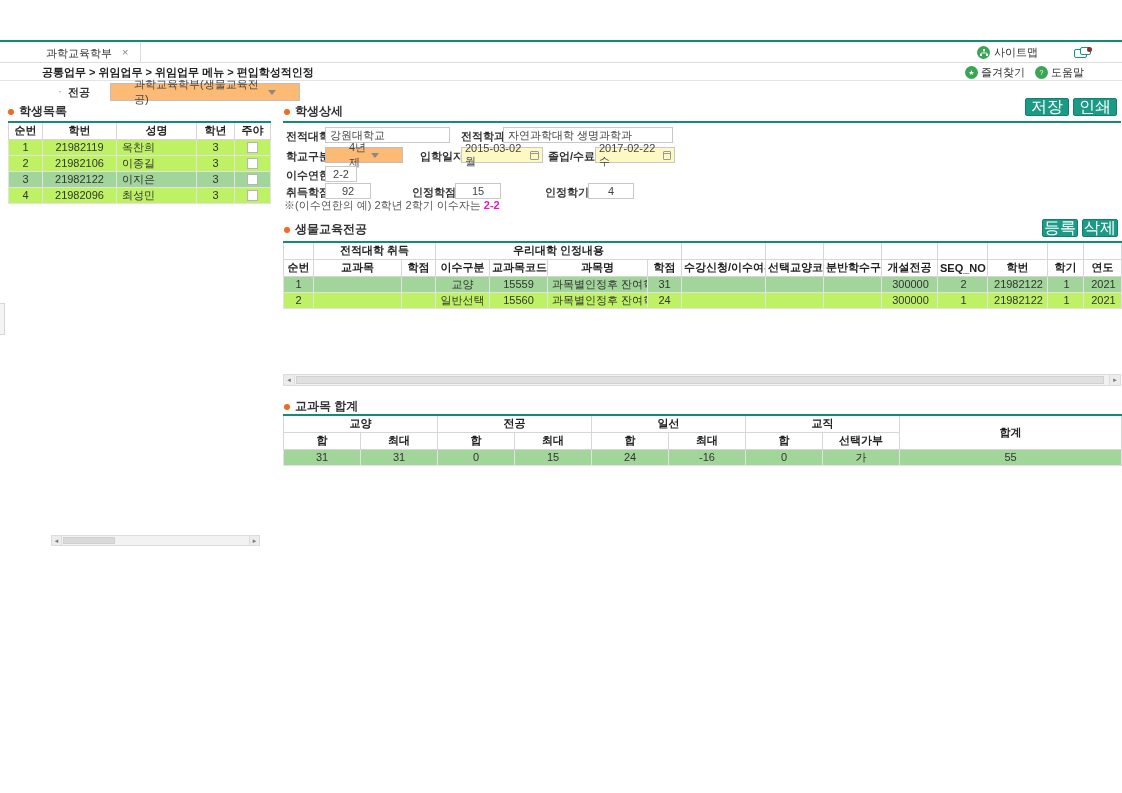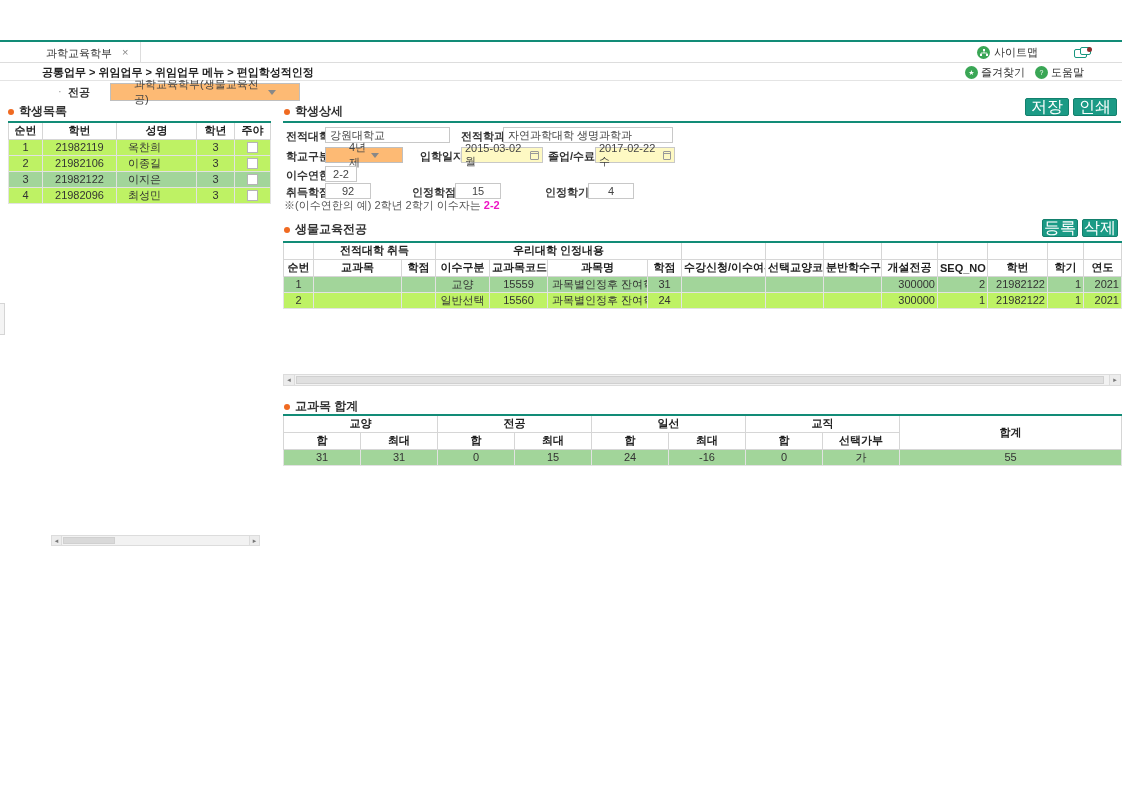--- a/index.html
+++ b/index.html
@@ -43,41 +43,41 @@
   .btn { position:absolute; height:18px; background:#1b9a85; color:#fff; border:1px solid #13806d; border-radius:2px; font-size:16px; line-height:16px; text-align:center; cursor:pointer; font-family:"Liberation Sans",sans-serif; }
 
   
   table.grid { border-collapse:collapse; table-layout:fixed; background:#bef264; border-top:2px solid #128c77; font-size:11px; }
   table.grid th { border:1px solid #d6d6d6; font-weight:bold; color:#222; text-align:center; background:#fff; height:17px; padding:0 2px; overflow:hidden; white-space:nowrap; }
   table.grid td { border:1px solid #e2e2e2; color:#333; text-align:center; height:16px; padding:0 2px; overflow:hidden; white-space:nowrap; }
   tr.sel td { background:#a2d59a; }
 
   
   .stu-table { position:absolute; left:8px; top:121px; width:262px; }
-  .stu-table td.name { text-align:left; padding-left:11px; }
+  .stu-table td.name { text-align:left; padding-left:5px; }
   .checkbox { display:inline-block; width:11px; height:11px; background:#fff; border:1px solid #b5b5b5; vertical-align:middle; }
 
   
   .form-topline { position:absolute; left:283px; top:121px; width:838px; height:2px; background:#128c77; }
   .flabel { position:absolute; font-weight:bold; color:#333; line-height:16px; white-space:nowrap; }
   .finput { position:absolute; height:16px; border:1px solid #c8c8c8; background:#fff; font-size:11px; color:#444; padding:0 4px; font-family:"Liberation Sans",sans-serif; }
   .finput.center { text-align:center; }
   .fselect { height:16px; }
   .dateinput { display:flex; align-items:center; justify-content:space-between; position:absolute; height:16px; border:1px solid #c8c8c8; background:#fef9c3; padding:0 3px; color:#444; }
   .cal { position:relative; width:9px; height:9px; border:1px solid #999; border-radius:1px; }
   .cal::before { content:""; position:absolute; left:0; right:0; top:1.5px; height:1px; background:#999; }
   .note { position:absolute; left:284px; top:198px; color:#555; }
   .note b { color:#ee14c4; }
 
   
   .course-table { position:absolute; left:283px; top:241px; width:838px; }
   .course-table th { height:14px; }
   .course-table td { height:14px; }
   .course-table td:nth-child(6) { text-align:left; padding-left:4px; }
-  .course-table td:nth-child(n+11) { text-align:right; padding-left:4px; }
+  .course-table td:nth-child(n+11) { text-align:center; padding-left:4px; }
 
   
   .total-table { position:absolute; left:283px; top:414px; width:838px; }
   .total-table th { height:14px; }
   .total-table td { height:15px; }
 
   
   .hscroll { position:absolute; background:#f2f2f2; border:1px solid #dcdcdc; }
   .hscroll .thumb { position:absolute; top:1px; bottom:1px; background:#e0e0e0; border:1px solid #d0d0d0; }
   .hscroll .arrow { position:absolute; top:0; bottom:0; width:11px; background:#ececec; color:#777; font-size:7px; line-height:10px; text-align:center; }

